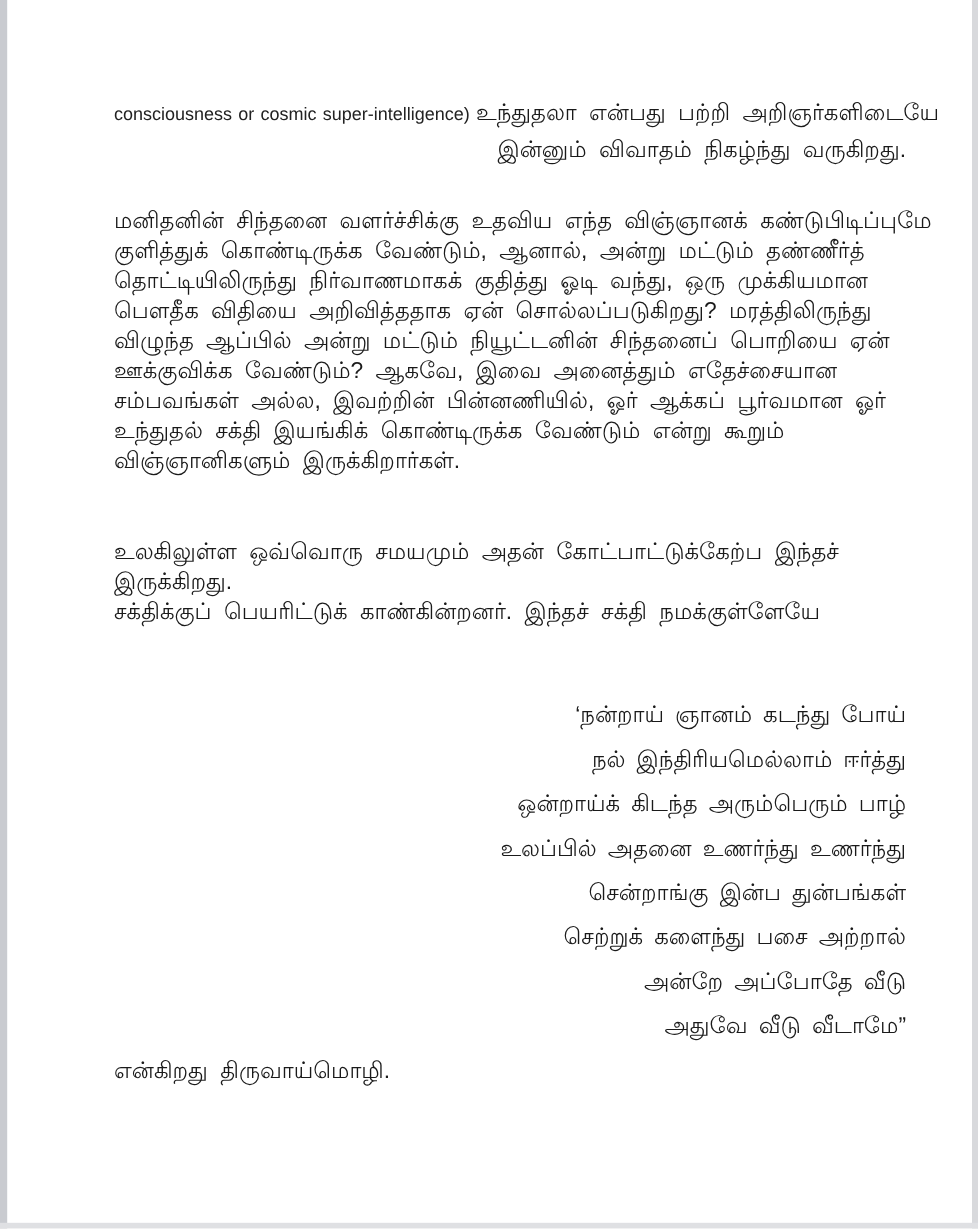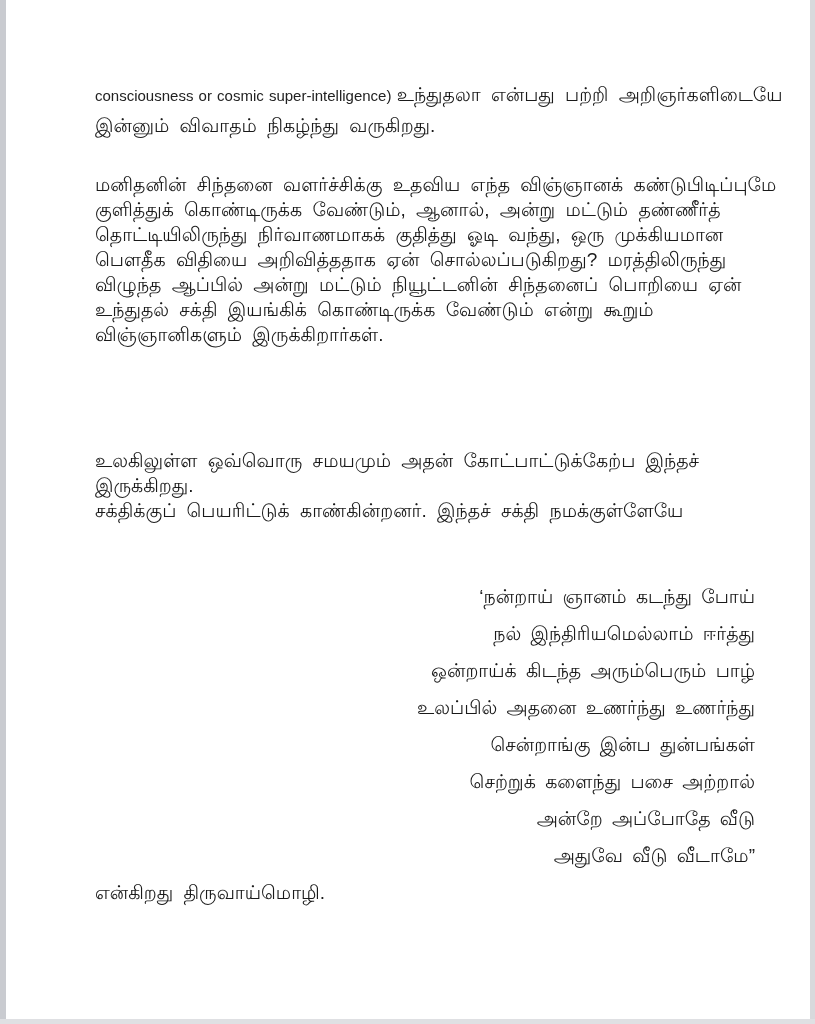--- a/index.html
+++ b/index.html
@@ -50,21 +50,21 @@
     letter-spacing: 0px;
     word-spacing: 1px;
     color: #222222;
   }
   .poem .tline {
     line-height: 37px;
     word-spacing: 4px;
     text-align: right;
   }
   .poem .tline:nth-child(even) { padding-left: 13px; }
-  #block-intro   { top: 80px; }
+  #block-intro   { top: 80px; text-align: right; }
   #block-science { top: 172px; }
   #block-power   { top: 448px; }
   #block-poem    { top: 578px; }
   #block-closing { top: 880px; }
 </style>
 </head>
 <body>
 
 <div class="page">
 
@@ -76,20 +76,22 @@
     <div class="tline"><span class="en">consciousness or cosmic super-intelligence) </span><span>உந்துதலா என்பது பற்றி அறிஞர்களிடையே</span></div>
     <div class="tline">இன்னும் விவாதம் நிகழ்ந்து வருகிறது.</div>
   </div>
 
   <div class="block para" id="block-science">
     <div class="tline">மனிதனின் சிந்தனை வளர்ச்சிக்கு உதவிய எந்த விஞ்ஞானக் கண்டுபிடிப்புமே</div>
     <div class="tline">குளித்துக் கொண்டிருக்க வேண்டும், ஆனால், அன்று மட்டும் தண்ணீர்த்</div>
     <div class="tline">தொட்டியிலிருந்து நிர்வாணமாகக் குதித்து ஓடி வந்து, ஒரு முக்கியமான</div>
     <div class="tline">பௌதீக விதியை அறிவித்ததாக ஏன் சொல்லப்படுகிறது? மரத்திலிருந்து</div>
     <div class="tline">விழுந்த ஆப்பில் அன்று மட்டும் நியூட்டனின் சிந்தனைப் பொறியை ஏன்</div>
+    <div class="tline">ஊக்குவிக்க வேண்டும்? ஆகவே, இவை அனைத்தும் எதேச்சையான</div>
+    <div class="tline">சம்பவங்கள் அல்ல, இவற்றின் பின்னணியில், ஓர் ஆக்கப் பூர்வமான ஓர்</div>
     <div class="tline">உந்துதல் சக்தி இயங்கிக் கொண்டிருக்க வேண்டும் என்று கூறும்</div>
     <div class="tline">விஞ்ஞானிகளும் இருக்கிறார்கள்.</div>
   </div>
 
   <div class="block para" id="block-power">
     <div class="tline">உலகிலுள்ள ஒவ்வொரு சமயமும் அதன் கோட்பாட்டுக்கேற்ப இந்தச்</div>
     <div class="tline">இருக்கிறது.</div>
     <div class="tline">சக்திக்குப் பெயரிட்டுக் காண்கின்றனர். இந்தச் சக்தி நமக்குள்ளேயே</div>
   </div>
 

